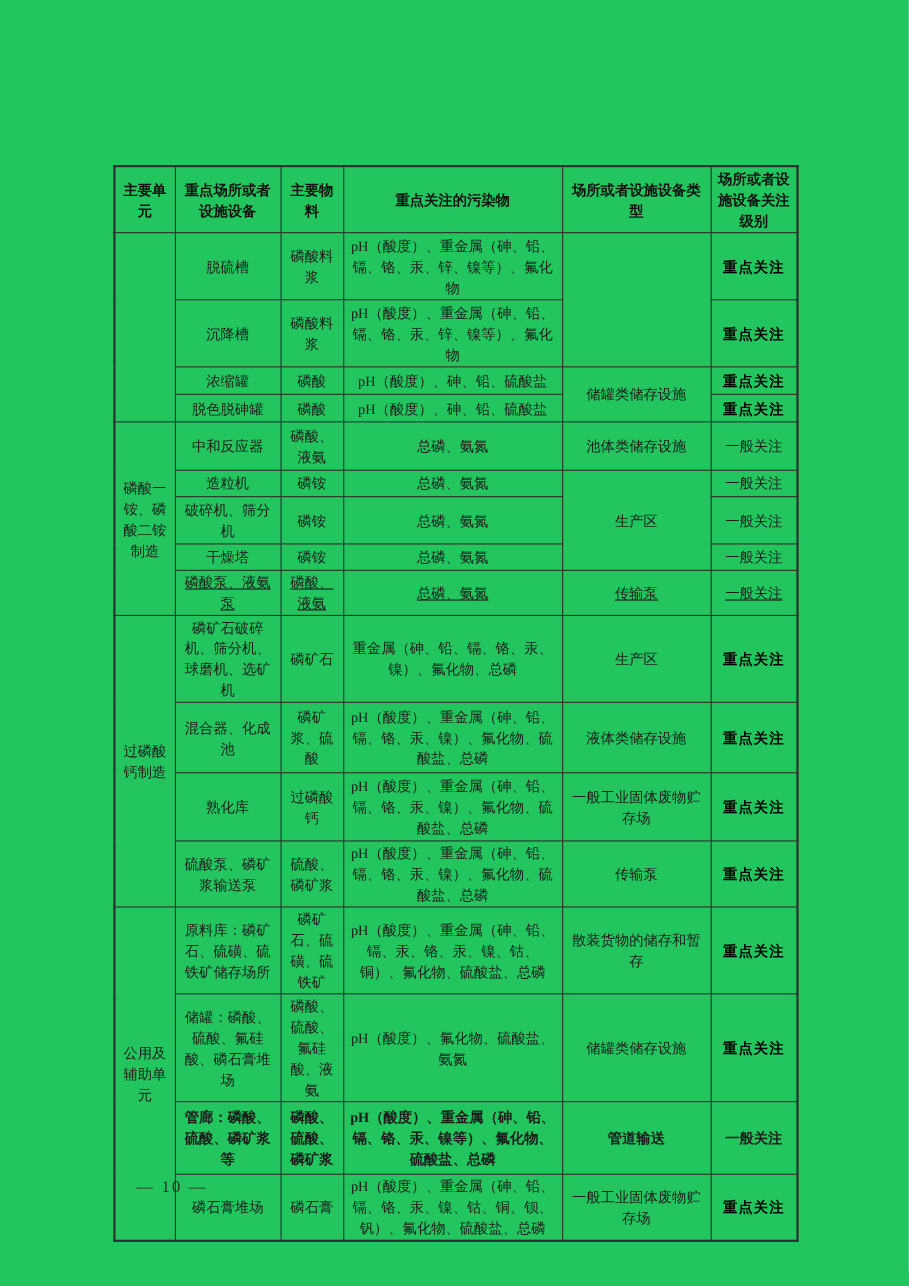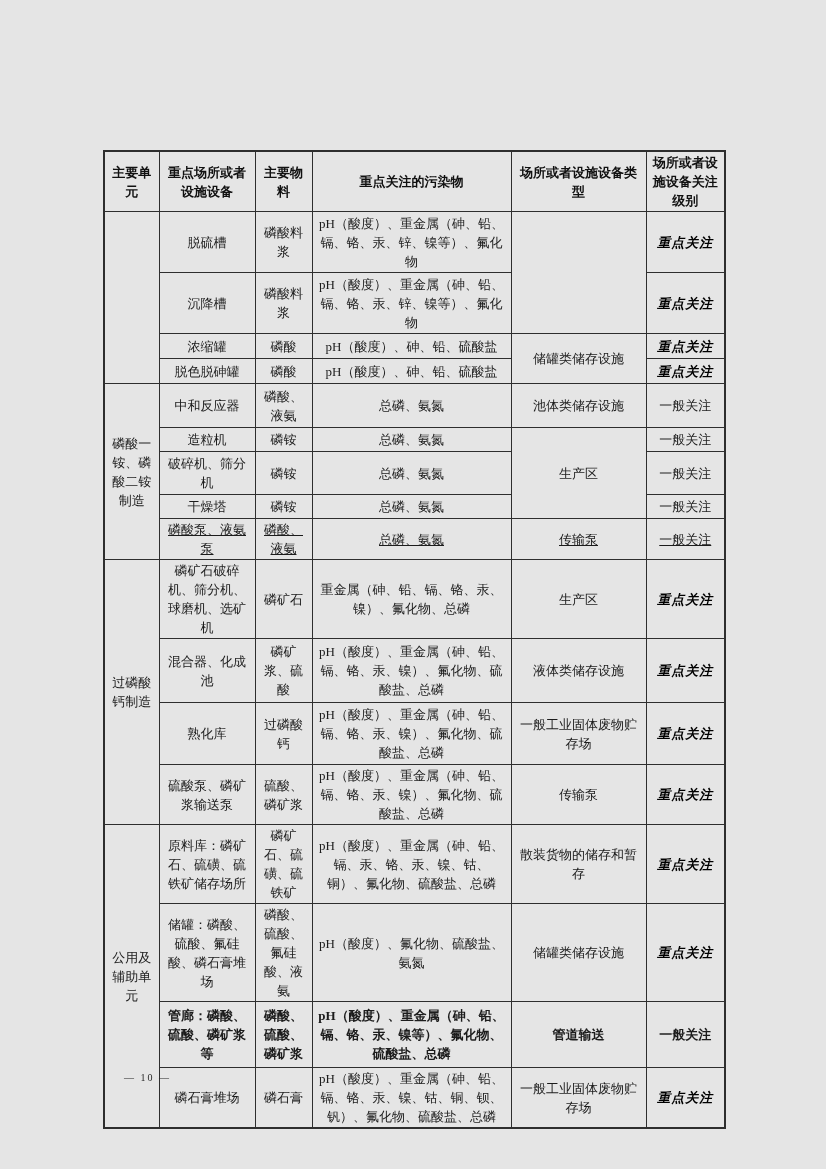--- a/index.html
+++ b/index.html
@@ -3,21 +3,21 @@
 <meta charset="utf-8">
 <style>
   html,body{margin:0;padding:0;}
   body{
     width:826px;height:1169px;
     background:#ffffff;
     position:relative;
     font-family:"Liberation Serif","DejaVu Serif",serif;
     color:#1c1c1c;
   }
-  .page{position:absolute;inset:0;background:#e5e5e5;overflow:hidden;}
+  .page{position:absolute;inset:0;background:#22c55e;overflow:hidden;}
   table.facility{
     position:absolute;left:103px;top:150px;width:621px;
     border-collapse:collapse;table-layout:fixed;
     border:2px solid #2e2e2e;
   }
   table.facility td, table.facility th{
     border:1px solid #2e2e2e;
     padding:1px 3px;
     text-align:center;
     vertical-align:middle;
@@ -30,25 +30,24 @@
     font-weight:bold;
     font-size:13px;
     color:#111;
   }
   td.left{text-align:left;}
   td.em{
     font-family:"Liberation Sans","DejaVu Sans",sans-serif;
     font-weight:bold;
     letter-spacing:1px;
     color:#000;
-    font-style:italic;
   }
   .page-number{
     position:absolute;left:124px;top:1072px;
-    font-size:10px;letter-spacing:2px;color:#2a2a2a;
+    font-size:15px;letter-spacing:2px;color:#2a2a2a;
     font-family:"Liberation Serif","DejaVu Serif",serif;
   }
 </style>
 </head>
 <body>
 
 <div class="page">
   <table class="facility">
     <colgroup>
         <col style="width: 55px;">

